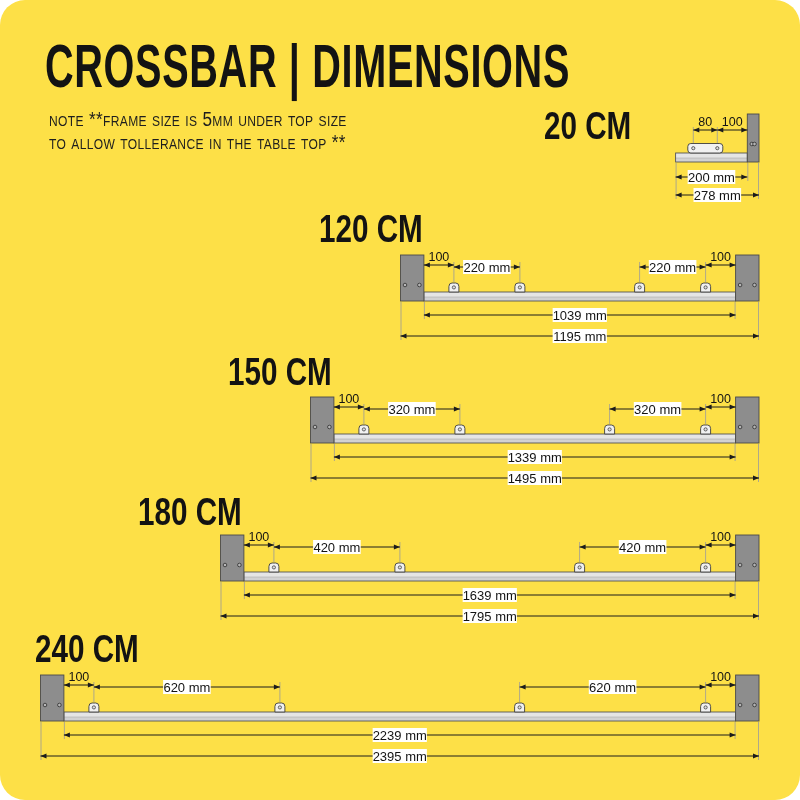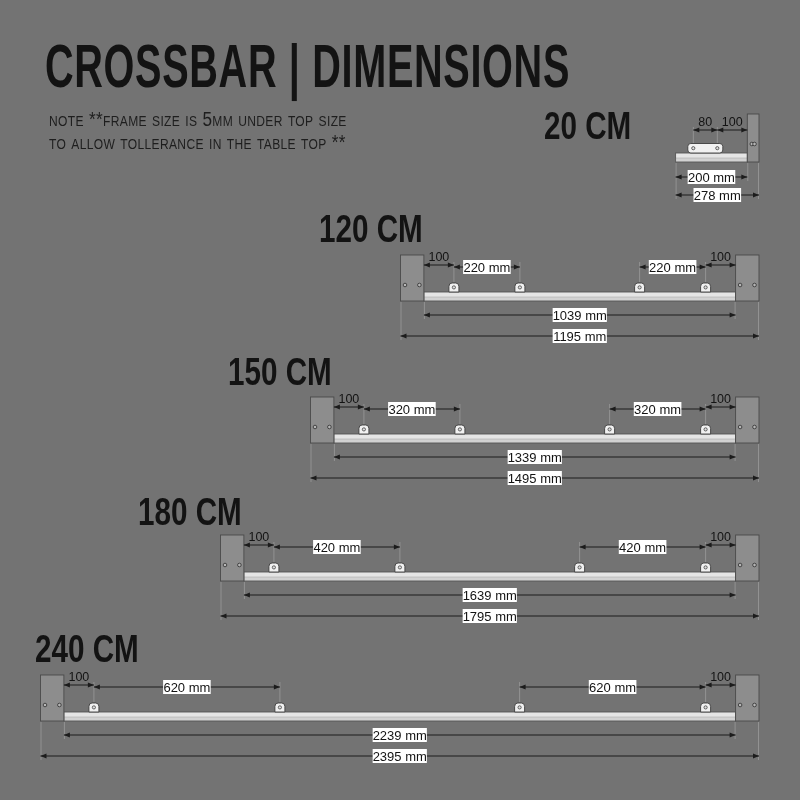--- a/index.html
+++ b/index.html
@@ -1,18 +1,18 @@
 <!DOCTYPE html>
 <html><head>
 <meta charset="utf-8">
 <style>
   html,body { margin:0; padding:0; background:#ffffff; }
   .canvas {
-    position:relative; width:800px; height:800px; background:#737373;
-    font-family:"Liberation Sans", sans-serif; overflow:hidden;
+    position:relative; width:800px; height:800px; background:#fde047;
+    font-family:"Liberation Sans", sans-serif; overflow:hidden;border-radius:25px;
   }
   .page-title {
     position:absolute; left:45px; top:30px;
     font-size:62px; font-weight:700; color:#131313;
     letter-spacing:1px; white-space:nowrap;
     transform:scaleX(0.64); transform-origin:left top;
   }
   .note {
     position:absolute; left:49px; top:108px;
     font-size:20px; line-height:23px; color:#1e1e1e;

